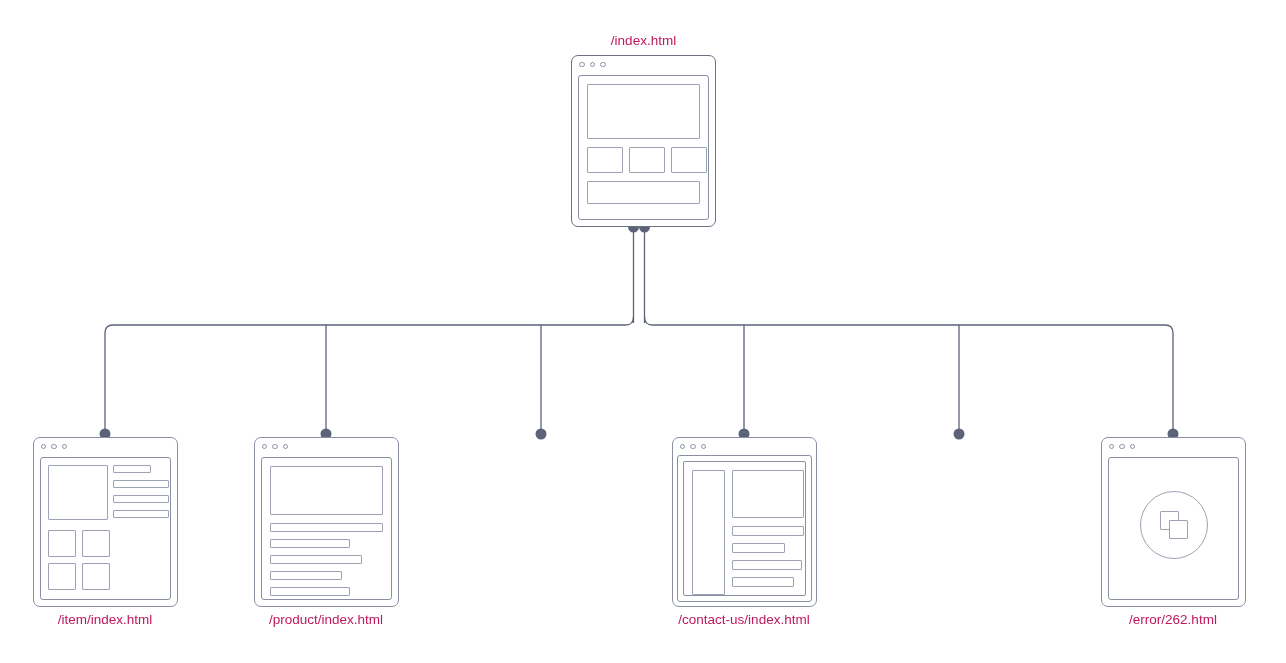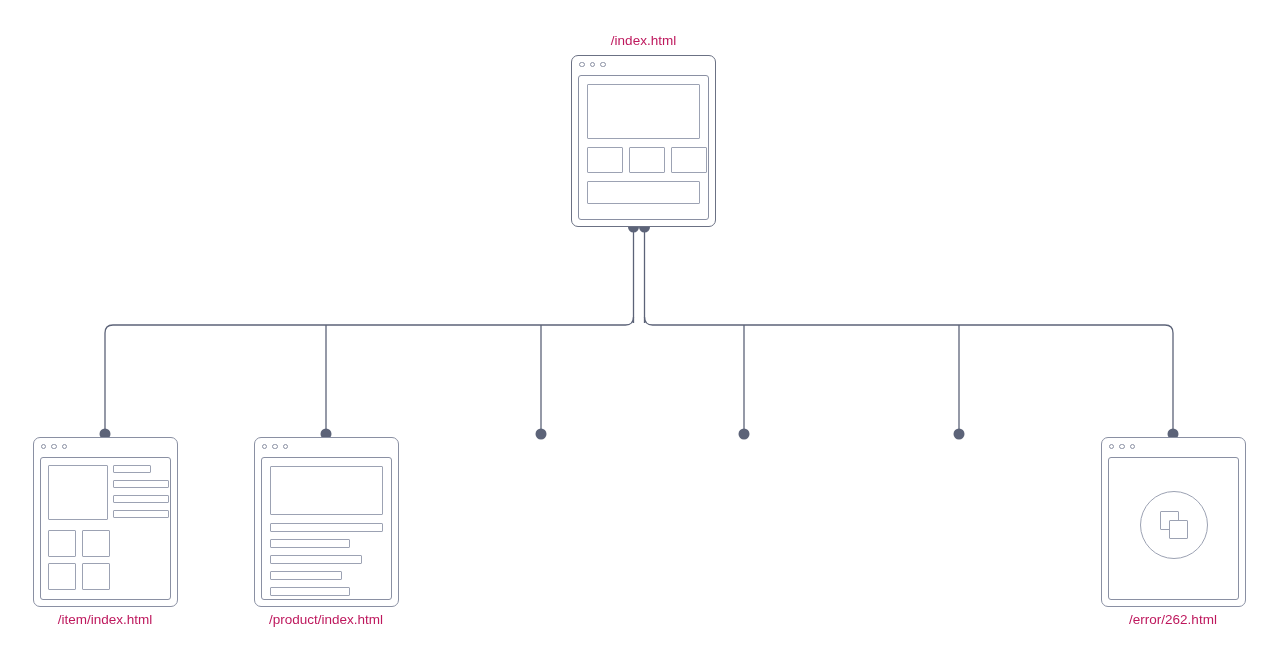--- a/index.html
+++ b/index.html
@@ -242,20 +242,42 @@
           <div class="wf bar" style="left:8px; top:97px; width:92px; height:9px;"></div>
           <div class="wf bar" style="left:8px; top:113px; width:72px; height:9px;"></div>
           <div class="wf bar" style="left:8px; top:129px; width:80px; height:9px;"></div>
         </div>
       </div>
     </div>
     <div class="node-title below">/product/index.html</div>
   </div>
 
 
+  <div class="node" style="left:659px; top:437px; width:170px;">
+    <div class="browser" style="width:145px; height:170px; margin:0 auto;">
+      <div class="titlebar">
+        <span class="dot-circle"></span>
+        <span class="dot-circle"></span>
+        <span class="dot-circle"></span>
+      </div>
+      <div class="viewport nested">
+        <div class="inner-frame">
+          <div class="content">
+            <div class="wf block" style="left:8px; top:8px; width:33px; height:125px;"></div>
+            <div class="wf block" style="left:48px; top:8px; width:72px; height:48px;"></div>
+            <div class="wf bar" style="left:48px; top:64px; width:72px; height:10px;"></div>
+            <div class="wf bar" style="left:48px; top:81px; width:53px; height:10px;"></div>
+            <div class="wf bar" style="left:48px; top:98px; width:70px; height:10px;"></div>
+            <div class="wf bar" style="left:48px; top:115px; width:62px; height:10px;"></div>
+          </div>
+        </div>
+      </div>
+    </div>
+    <div class="node-title below">/contact-us/index.html</div>
+  </div>
 
 
   <div class="node" style="left:1088px; top:437px; width:170px;">
     <div class="browser" style="width:145px; height:170px; margin:0 auto;">
       <div class="titlebar">
         <span class="dot-circle"></span>
         <span class="dot-circle"></span>
         <span class="dot-circle"></span>
       </div>
       <div class="viewport">

